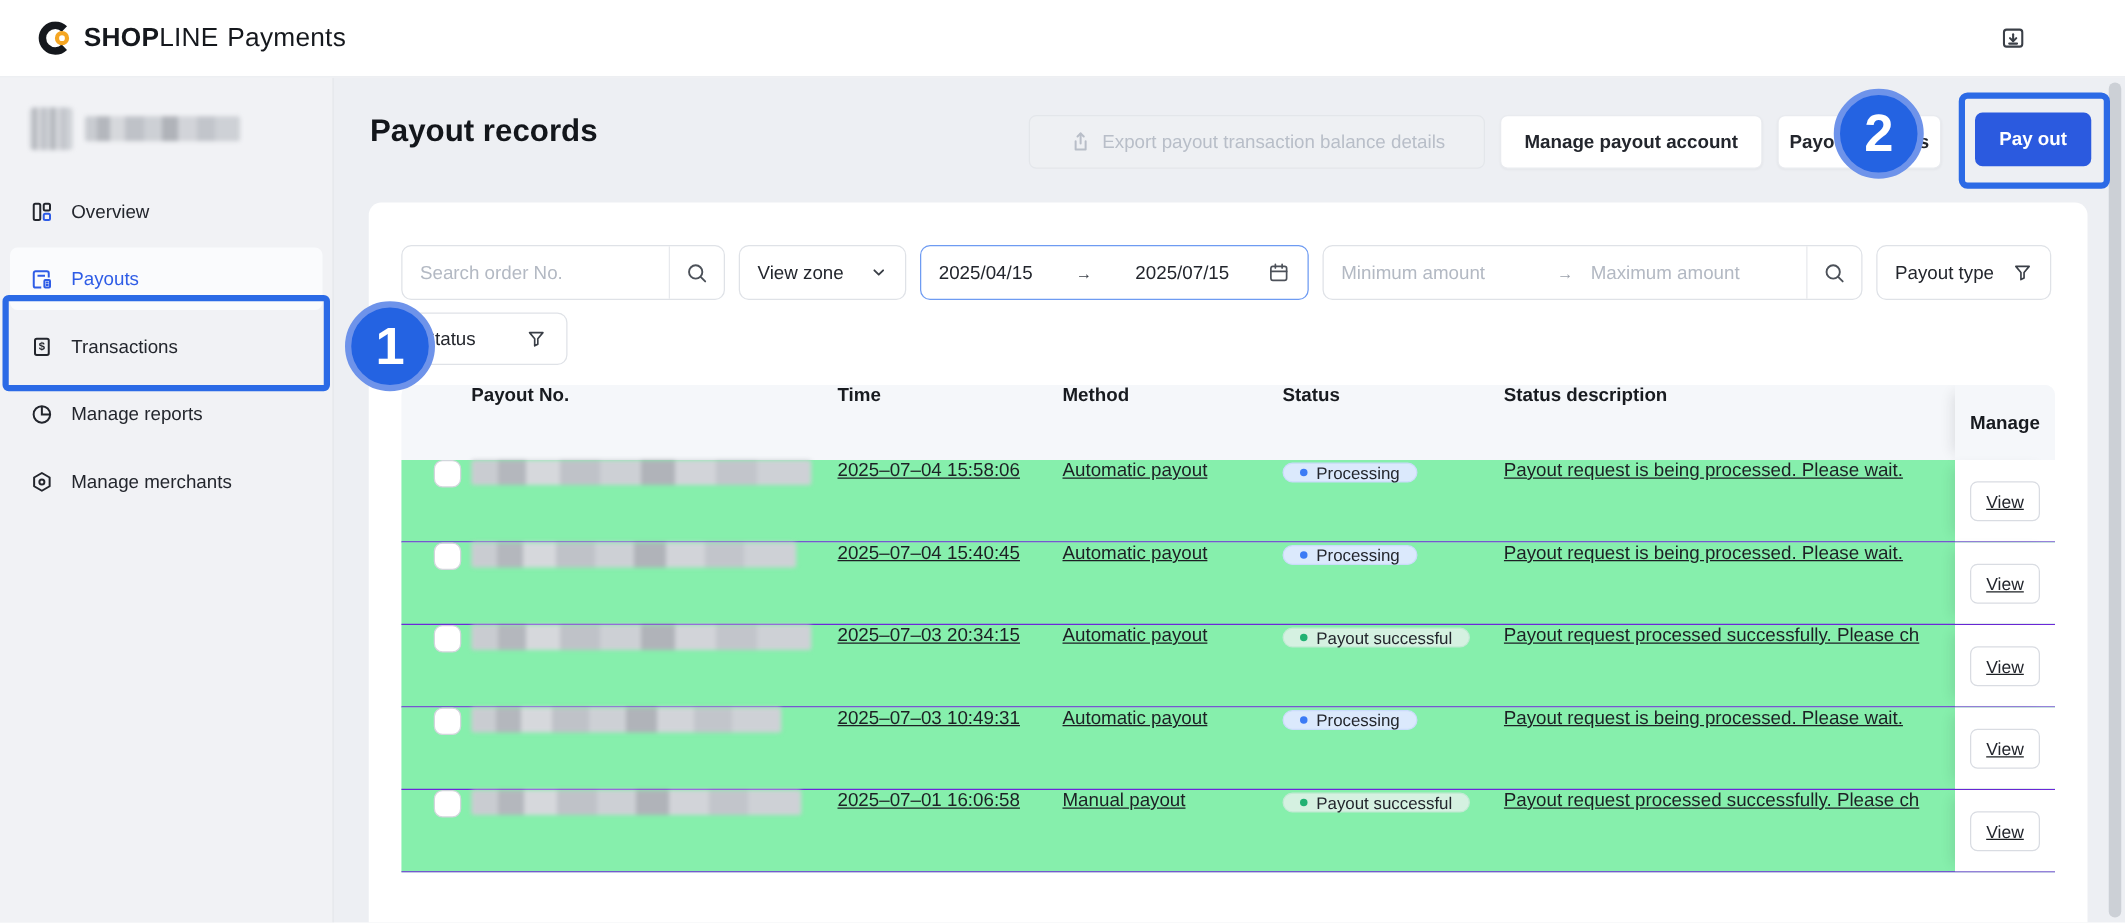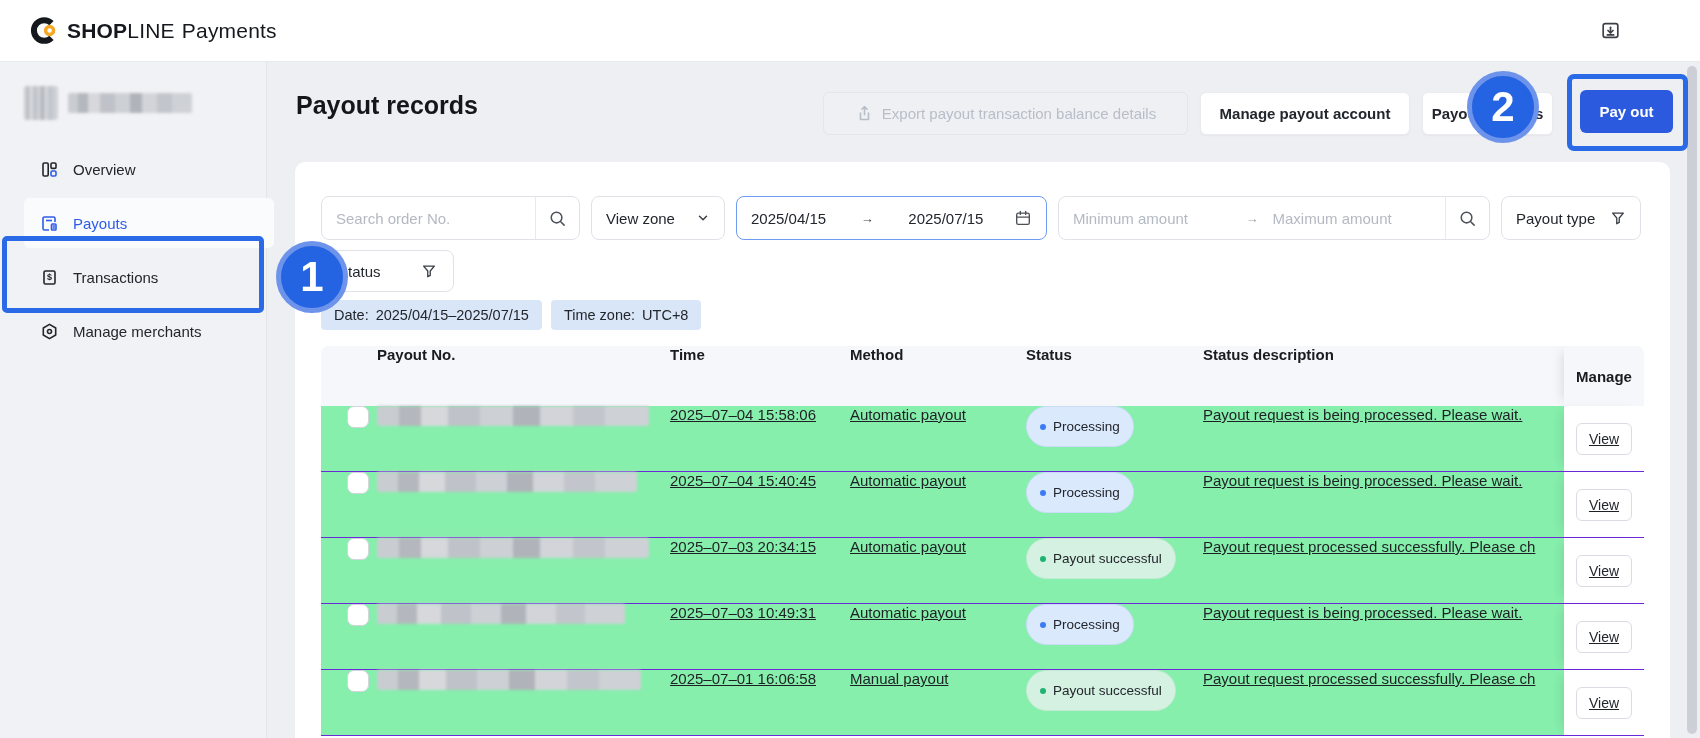--- a/index.html
+++ b/index.html
@@ -15,21 +15,21 @@
   .brand-text .l { font-weight:300; }
   .brand-text .p { font-weight:400; margin-left:7px; }
   .topbar-action { background:none; border:none; cursor:pointer; display:flex; align-items:center; padding:4px; margin-right:44px; }
 
   
   .sidebar { position:absolute; left:0; top:62px; width:267px; height:676px; background:#f1f2f5; border-right:1px solid #e4e6ea; z-index:2; }
   .merchant { position:absolute; left:24px; top:24px; display:flex; align-items:center; gap:10px; }
   .blur-sq { width:34px; height:34px; border-radius:3px; }
   .blur-bar-name { width:124px; height:20px; border-radius:2px; }
   .redacted { background:linear-gradient(90deg,#c9ccd1 0 8%,#b4b7bd 8% 16%,#d6d8dc 16% 26%,#bfc2c8 26% 38%,#cdd0d5 38% 50%,#b0b3b9 50% 60%,#d2d4d9 60% 72%,#c2c5cb 72% 84%,#ced1d6 84% 100%); filter:blur(1.6px); }
-  .nav { position:absolute; left:16px; top:82px; width:100%; display:flex; flex-direction:column; gap:4px; padding:0 8px; }
+  .nav { position:absolute; left:0; top:82px; width:100%; display:flex; flex-direction:column; gap:4px; padding:0 8px; }
   .nav-item { height:50px; display:flex; align-items:center; gap:14px; padding-left:16px; border-radius:6px; font-size:15px; font-weight:500; color:#23262d; cursor:pointer; }
   .nav-item .nav-icon { width:19px; height:19px; display:flex; align-items:center; justify-content:center; }
   .nav-item.active { background:#fafbfd; color:#2e5ce6; }
   .nav-item.active svg * { stroke:#2e5ce6; }
 
   
   .page-title { position:absolute; left:296px; top:91px; font-size:25px; font-weight:700; color:#13161b; z-index:2; }
   .hbtn { position:absolute; top:92px; height:43px; border-radius:6px; font-size:15px; font-weight:600; display:flex; align-items:center; justify-content:center; gap:8px; cursor:pointer; z-index:2; font-family:inherit; }
   .hbtn.export { left:823px; width:365px; background:#eef0f3; border:1px solid #e3e6ea; color:#b8bec8; font-weight:500; cursor:default; }
   .hbtn.white { background:#fff; border:1px solid #e9ebef; box-shadow:0 1px 2px rgba(20,24,31,.04); color:#23262d; }
@@ -72,21 +72,21 @@
   .c-status { width:177px; }
   .c-desc { flex:1; overflow:hidden; white-space:nowrap; padding-right:6px; }
   .c-action { width:80px; height:100%; display:flex; align-items:center; justify-content:center; box-shadow:-8px 0 10px -6px rgba(31,35,41,.12); }
   .thead .c-action { background:#f5f7fa; }
   .tbody-row .c-action { background:#fff; }
   .checkbox { width:22px; height:22px; border:1.5px solid #d2d6dc; border-radius:7px; background:#fff; cursor:pointer; }
   .blur-no { width:272px; height:20px; border-radius:2px; }
   .tbody-row:nth-child(3) .blur-no { width:260px; }
   .tbody-row:nth-child(5) .blur-no { width:248px; }
   .tbody-row:nth-child(6) .blur-no { width:264px; }
-  .pill { display:inline-flex; align-items:center; gap:7px; height:41px; padding:0 13px; border-radius:999px; font-size:13.5px; color:#23262d; }
+  .pill { display:inline-flex; align-items:center; gap:7px; height:16px; padding:0 13px; border-radius:999px; font-size:13.5px; color:#23262d; }
   .pill .dot { width:6px; height:6px; border-radius:50%; }
   .pill[data-variant="processing"] { background:#dbe9fc; border:1px solid #cadcfa; }
   .pill[data-variant="processing"] .dot { background:#3b7bf5; }
   .pill[data-variant="success"] { background:#d5f1e1; border:1px solid #c2ead4; }
   .pill[data-variant="success"] .dot { background:#20b272; }
   .view-btn { width:56px; height:32px; background:#fff; border:1px solid #d9dce2; border-radius:6px; font-size:14px; color:#23262d; cursor:pointer; font-family:inherit; }
 
   
   .scroll-thumb { position:absolute; left:1687px; top:66px; width:10px; height:668px; background:#ccd0d6; border-radius:5px; z-index:6; }
 
@@ -156,20 +156,29 @@
         <span class="nav-icon">
           <svg width="19" height="19" viewBox="0 0 19 19" fill="none" stroke="#23262d" stroke-width="1.6">
             <rect x="4" y="3" width="11" height="13" rx="1.4"></rect>
             <text x="9.5" y="12.2" text-anchor="middle" font-size="9" font-weight="bold" fill="#23262d" stroke="none">$</text>
           </svg>
         </span>
         <span>Transactions</span>
       </div>
       <div class="nav-item">
         <span class="nav-icon">
+          <svg width="19" height="19" viewBox="0 0 19 19" fill="none" stroke="#23262d" stroke-width="1.6">
+            <circle cx="9.5" cy="9.5" r="6.6"></circle>
+            <path d="M9.5 2.9v6.6h6.6"></path>
+          </svg>
+        </span>
+        <span>Manage reports</span>
+      </div>
+      <div class="nav-item">
+        <span class="nav-icon">
           <svg width="19" height="19" viewBox="0 0 19 19" fill="none" stroke="#23262d" stroke-width="1.6" stroke-linejoin="round">
             <path d="M9.5 2.4l6.2 3.6v7l-6.2 3.6-6.2-3.6v-7z"></path>
             <circle cx="9.5" cy="9.5" r="2"></circle>
           </svg>
         </span>
         <span>Manage merchants</span>
       </div>
     </nav>
   </aside>
 
@@ -248,30 +257,20 @@
 
     <div class="frow frow2">
       <div class="fctl pstatus">
         <span>Status</span>
         <svg width="16" height="16" viewBox="0 0 18 18" fill="none" stroke="#3a3f47" stroke-width="1.5" stroke-linejoin="round">
           <path d="M3 3.5h12L10.4 9v5l-2.8 1.4V9z"></path>
         </svg>
       </div>
     </div>
 
-    <div class="chips">
-      <div class="chip">
-        <span>Date:</span>
-        <span>2025/04/15–2025/07/15</span>
-      </div>
-      <div class="chip">
-        <span>Time zone:</span>
-        <span>UTC+8</span>
-      </div>
-    </div>
 
     <div class="table">
       <div class="trow thead">
         <div class="c-check"></div>
         <div class="c-no">Payout No.</div>
         <div class="c-time">Time</div>
         <div class="c-method">Method</div>
         <div class="c-status">Status</div>
         <div class="c-desc">Status description</div>
         <div class="c-action">Manage</div>

